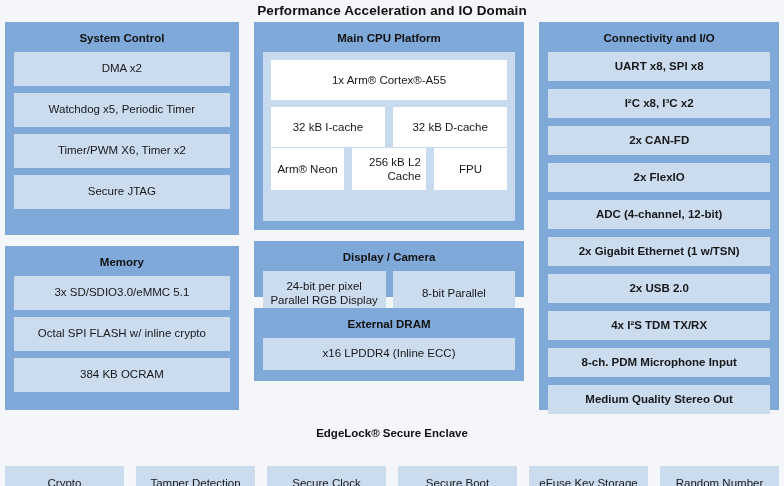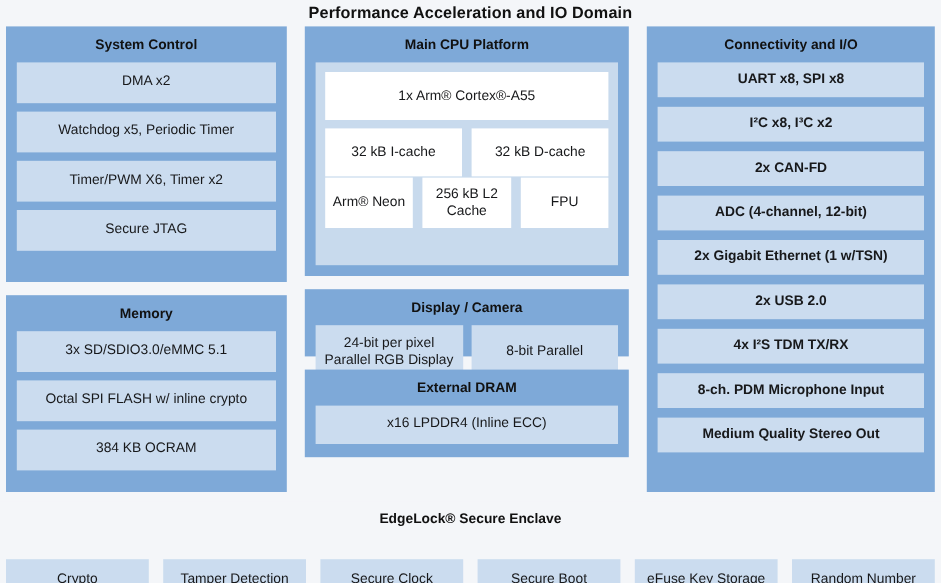--- a/index.html
+++ b/index.html
@@ -61,21 +61,21 @@
   
   .cpu-panel{height:208px;}
   .cpu-inner{
     background:#c8daed;
     padding:8px;box-sizing:border-box;
     display:flex;flex-direction:column;gap:7px;flex:1;
   }
   .wbox{
     background:#ffffff;
     display:flex;align-items:center;justify-content:center;
-    text-align:center;font-size:11.5px;color:#17181a;line-height:1.22;
+    text-align:right;font-size:11.5px;color:#17181a;line-height:1.22;
     padding:20px 5px;box-sizing:border-box;
   }
   .cpu-core{height:36px;}
   .cpu-row{display:flex;gap:8px;}
   .cpu-row2{height:34px;}
   .cpu-row2 .wbox{flex:1;}
   .cpu-row3{height:42px;}
   .cpu-row3 .wbox{flex:1;}
 
   .disp-panel{height:56px;}
@@ -173,20 +173,21 @@
 
     </div>
 
     <div class="col col-right">
       <div class="panel conn-panel">
         <div class="panel-title">Connectivity and I/O</div>
         <div class="rows">
           <div class="box">UART x8, SPI x8</div>
           <div class="box">I²C x8, I³C x2</div>
           <div class="box">2x CAN-FD</div>
+          <div class="box">2x FlexIO</div>
           <div class="box">ADC (4-channel, 12-bit)</div>
           <div class="box">2x Gigabit Ethernet (1 w/TSN)</div>
           <div class="box">2x USB 2.0</div>
           <div class="box">4x I²S TDM TX/RX</div>
           <div class="box">8-ch. PDM Microphone Input</div>
           <div class="box">Medium Quality Stereo Out</div>
         </div>
       </div>
     </div>
 

